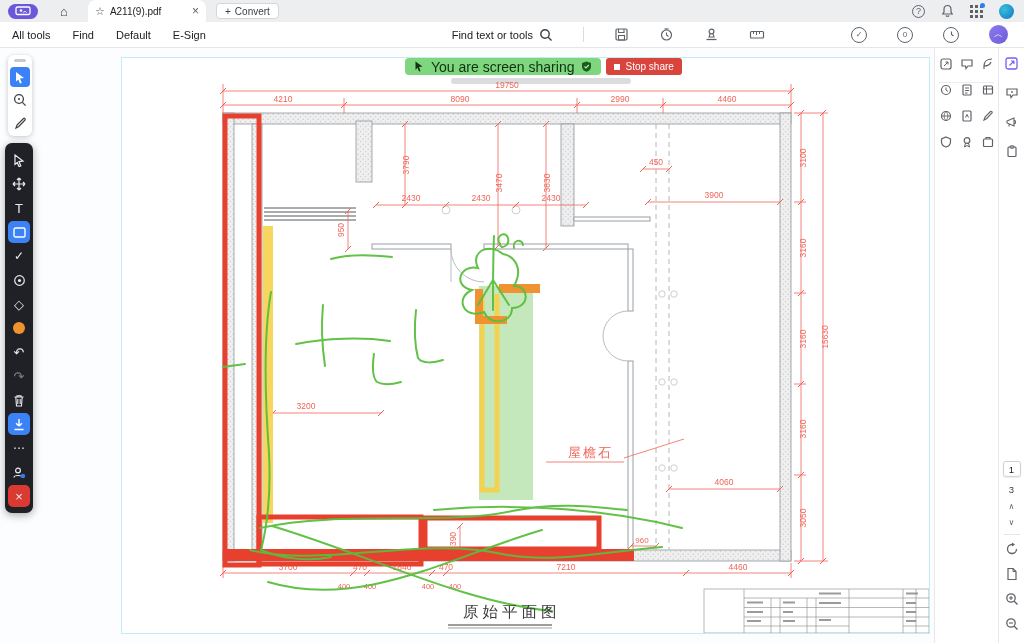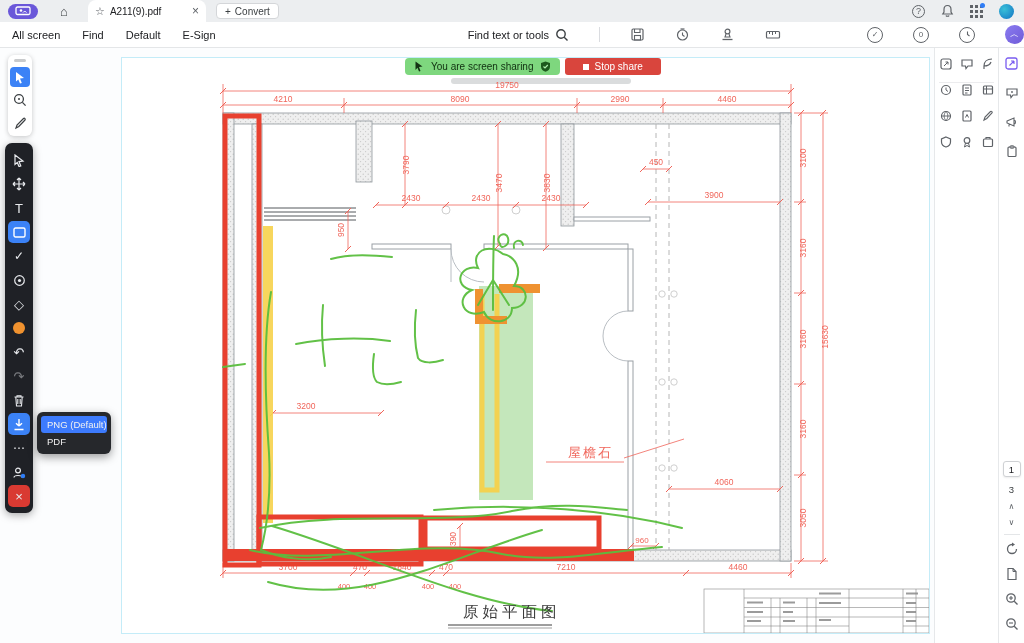--- a/index.html
+++ b/index.html
@@ -19,37 +19,37 @@
   .qmark { width:13px; height:13px; border:1.2px solid #5f6368; border-radius:50%; font-size:9px; color:#5f6368; display:flex; align-items:center; justify-content:center; }
   .gridic { position:relative; width:13px; height:13px; }
   .gridic i { position:absolute; width:3px; height:3px; background:#5f6368; }
   .gridic .bd { position:absolute; right:-2px; top:-2px; width:5px; height:5px; border-radius:50%; background:#2f7df6; }
   .avatar { width:15px; height:15px; border-radius:50%; background:radial-gradient(circle at 35% 35%, #39c0d8, #1273c4); }
 
   
   .menubar { height:26px; background:#fff; border-bottom:1px solid #e4e6e8; display:flex; align-items:center; flex:0 0 26px; }
   .menus { display:flex; gap:22px; margin-left:12px; }
   .menus span { font-size:11px; color:#202124; }
-  .mb-right { margin-left:auto; display:flex; align-items:center; gap:30px; margin-right:0; }
+  .mb-right { margin-left:auto; display:flex; align-items:center; gap:30px; margin-right:16px; }
   .findbox { display:flex; align-items:center; gap:6px; font-size:11px; color:#202124; }
   .vdiv { width:1px; height:15px; background:#dadce0; }
   .micon { display:flex; align-items:center; justify-content:center; }
   .circ { width:16px; height:16px; border:1.2px solid #5f6368; border-radius:50%; display:flex; align-items:center; justify-content:center; font-size:8px; color:#5f6368; }
   .aibtn { width:19px; height:19px; border-radius:50%; background:linear-gradient(135deg,#8a7bf0,#6f5bd8); display:flex; align-items:center; justify-content:center; color:#fff; font-size:9px; }
 
   
   .content { flex:1; display:flex; min-height:0; }
   .canvas { flex:1; position:relative; background:#fcfdfe; overflow:hidden; }
   .page { position:absolute; left:121px; top:9px; width:809px; height:577px; background:#fff; border:1px solid #c4ecf8; }
 
   
   .banner { position:absolute; left:405px; top:10px; display:flex; gap:5px; z-index:30; }
   .bgreen { height:17px; background:#7ed77e; border-radius:4px; display:flex; align-items:center; gap:7px; padding:0 9px; }
-  .bgreen .msg { font-size:10px; color:#103010; }
-  .stopbtn { height:17px; background:#d9453d; border-radius:3px; color:#fff; font-size:10px; display:flex; align-items:center; gap:5px; padding:0 18px; }
+  .bgreen .msg { font-size:14px; color:#103010; }
+  .stopbtn { height:17px; background:#d9453d; border-radius:3px; color:#fff; font-size:10px; display:flex; align-items:center; gap:5px; padding:0 8px; }
   .stopbtn .sq { width:6px; height:6px; background:#fff; display:inline-block; }
 
   
   .qtools { position:absolute; left:8px; top:7px; width:24px; background:#fff; border-radius:6px; box-shadow:0 1px 5px rgba(0,0,0,.22); padding:4px 2px 3px; z-index:20; display:flex; flex-direction:column; align-items:center; gap:3px; }
   .qhandle { width:12px; height:3px; border-radius:2px; background:#c8cacc; margin-bottom:2px; }
   .qbtn { width:20px; height:20px; border-radius:4px; display:flex; align-items:center; justify-content:center; }
   .qbtn.sel { background:#3b82f6; }
 
   
   .dtools { position:absolute; left:5px; top:95px; width:28px; background:#1f2126; border-radius:7px; padding:5px 0; z-index:20; display:flex; flex-direction:column; align-items:center; box-shadow:0 2px 8px rgba(0,0,0,.35); }
@@ -122,21 +122,21 @@
           <i style="left:5px;top:10px"></i>
           <i style="left:10px;top:10px"></i>
         <span class="bd"></span>
       </div>
       <div class="avatar"></div>
     </div>
   </div>
 
   <div class="menubar">
     <div class="menus">
-      <span>All screen</span>
+      <span>All tools</span>
       <span>Find</span>
       <span>Default</span>
       <span>E-Sign</span>
     </div>
     <div class="mb-right">
       <div class="findbox">
         <span>Find text or tools</span>
         <svg width="14" height="14" viewBox="0 0 14 14">
             <circle cx="6" cy="6" r="4.2" fill="none" stroke="#3c4043" stroke-width="1.4"></circle>
             <line x1="9.2" y1="9.2" x2="12.5" y2="12.5" stroke="#3c4043" stroke-width="1.4"></line>
@@ -533,24 +533,20 @@
         <div class="dbtn">
             <svg width="14" height="13" viewBox="0 0 14 13">
               <circle cx="6" cy="4.5" r="2.4" fill="none" stroke="#e8eaed" stroke-width="1.2"></circle>
               <path d="M2 11.5 C2 8.8 10 8.8 10 11.5" fill="none" stroke="#e8eaed" stroke-width="1.2"></path>
               <circle cx="11" cy="10" r="2.2" fill="#2f7df6"></circle>
             </svg>
           </div>
         <div class="dbtn closebtn" style="font-size:13px;">×</div>
       </div>
 
-      <div class="flyout">
-        <div class="fitem sel">PNG (Default)</div>
-        <div class="fitem">PDF</div>
-      </div>
     </div>
 
     <div class="panel">
       <div class="pgrid" style="padding-top:8px;">
         <span class="cell">
             <svg width="14" height="14" viewBox="0 0 14 14">
               <rect x="2" y="2" width="10" height="10" rx="2" fill="none" stroke="#5f6368" stroke-width="1.2"></rect>
               <path d="M5 9 L9 5 M9 5 H6.5 M9 5 V7.5" stroke="#5f6368" stroke-width="1"></path>
             </svg>
           </span>

